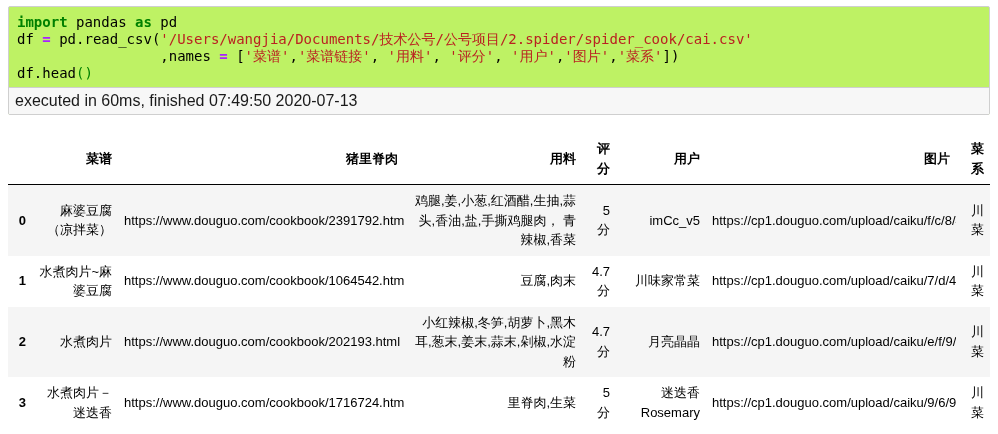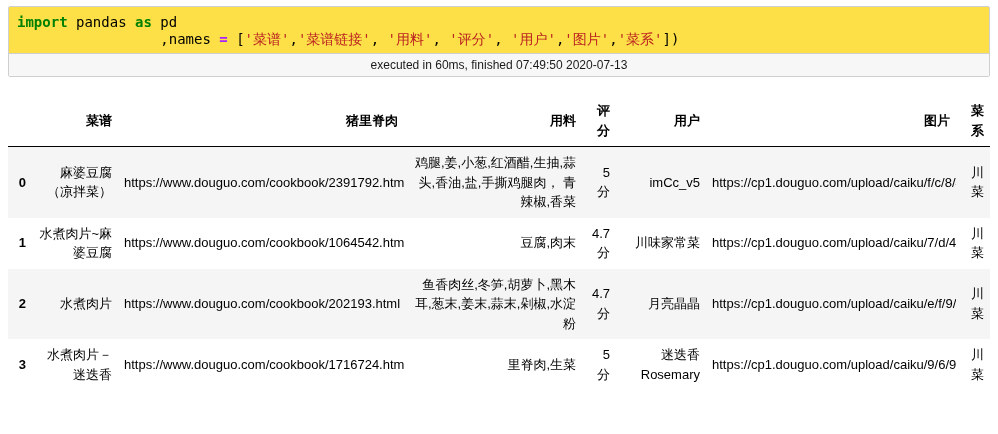--- a/index.html
+++ b/index.html
@@ -7,42 +7,41 @@
     width: 998px; height: 434px; overflow: hidden;
     background: #ffffff;
     font-family: "Liberation Sans", sans-serif;
     color: #000;
   }
   
   .cell {
     margin: 6px 8px 0 8px;
     border: 1px solid #cfcfcf;
     border-radius: 2px;
-    background: #fde047;
+    background: #bef264;
   }
   .input-area {
     padding: 7px 8px 5px 8px;
     font-family: "DejaVu Sans Mono", monospace;
     font-size: 14px;
     line-height: 17px;
     color: #000;
   }
   .code-line { white-space: pre; }
   .tok-kw { color: #008000; font-weight: bold; }
   .tok-op { color: #AA22FF; font-weight: bold; }
   .tok-str { color: #BA2121; }
   .tok-br { color: #008000; }
   .tok-pl { color: #000; }
   .timing-area {
     border-top: 1px solid #cfcfcf;
     padding: 4px 6px;
-    font-size: 12px;
+    font-size: 16px;
     color: #1a1a1a;
     background: #f7f7f7;
-    text-align: center;
   }
   
   .output-area { margin-top: 18px; }
   table.dataframe {
     border-collapse: collapse;
     table-layout: fixed;
     width: 982px;
     margin-left: 8px;
     font-size: 13px;
     color: #000;
@@ -64,21 +63,23 @@
   .dataframe tbody tr:nth-child(odd) { background: #f5f5f5; }
 </style>
 </head>
 <body>
 
 <div class="page">
 
   <div class="cell">
     <div class="input-area" id="code-area">
         <div class="code-line"><span class="tok-kw">import</span><span class="tok-pl"> pandas </span><span class="tok-kw">as</span><span class="tok-pl"> pd</span></div>
+        <div class="code-line"><span class="tok-pl">df </span><span class="tok-op">=</span><span class="tok-pl"> pd.read_csv(</span><span class="tok-str">'/Users/wangjia/Documents/技术公号/公号项目/2.spider/spider_cook/cai.csv'</span></div>
         <div class="code-line"><span class="tok-pl">                 ,names </span><span class="tok-op">=</span><span class="tok-pl"> [</span><span class="tok-str">'菜谱'</span><span class="tok-pl">,</span><span class="tok-str">'菜谱链接'</span><span class="tok-pl">, </span><span class="tok-str">'用料'</span><span class="tok-pl">, </span><span class="tok-str">'评分'</span><span class="tok-pl">, </span><span class="tok-str">'用户'</span><span class="tok-pl">,</span><span class="tok-str">'图片'</span><span class="tok-pl">,</span><span class="tok-str">'菜系'</span><span class="tok-pl">])</span></div>
+        <div class="code-line"><span class="tok-pl">df.head</span><span class="tok-br">()</span></div>
       </div>
     <div class="timing-area">executed in 60ms, finished 07:49:50 2020-07-13</div>
   </div>
 
   <div class="output-area">
     <table class="dataframe">
       <colgroup id="cols">
           <col style="width: 24px;">
           <col style="width: 86px;">
           <col style="width: 286px;">
@@ -118,21 +119,21 @@
             <td>豆腐,肉末</td>
             <td>4.7 分</td>
             <td>川味家常菜</td>
             <td>https://cp1.douguo.com/upload/caiku/7/d/4/400x...</td>
             <td>川菜</td>
           </tr>
           <tr>
             <th>2</th>
             <td>水煮肉片</td>
             <td>https://www.douguo.com/cookbook/202193.html</td>
-            <td>鱼香肉丝,冬笋,胡萝卜,黑木耳,葱末,姜末,蒜末,剁椒,水淀粉</td>
+            <td>小红辣椒,冬笋,胡萝卜,黑木耳,葱末,姜末,蒜末,剁椒,水淀粉</td>
             <td>4.7 分</td>
             <td>月亮晶晶</td>
             <td>https://cp1.douguo.com/upload/caiku/e/f/9/400x...</td>
             <td>川菜</td>
           </tr>
           <tr>
             <th>3</th>
             <td>水煮肉片－迷迭香</td>
             <td>https://www.douguo.com/cookbook/1716724.html</td>
             <td>里脊肉,生菜</td>

